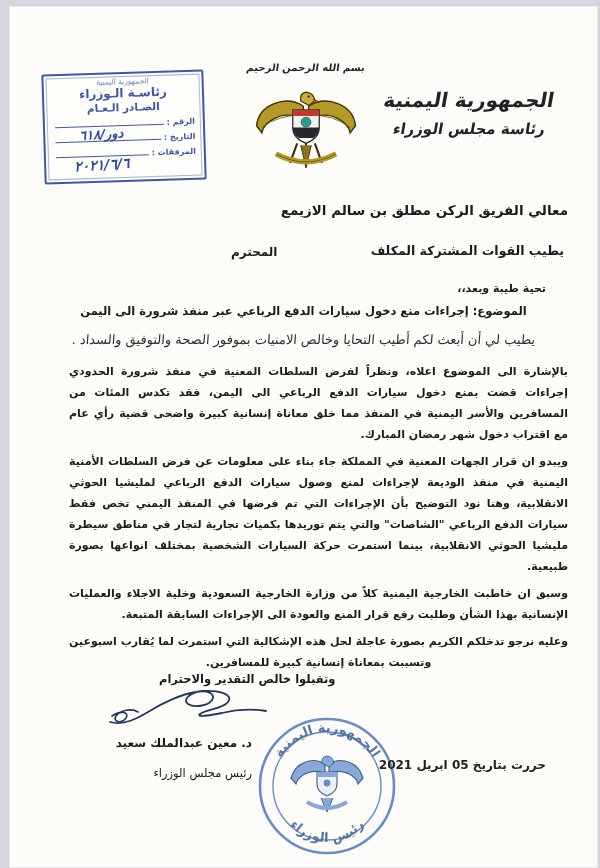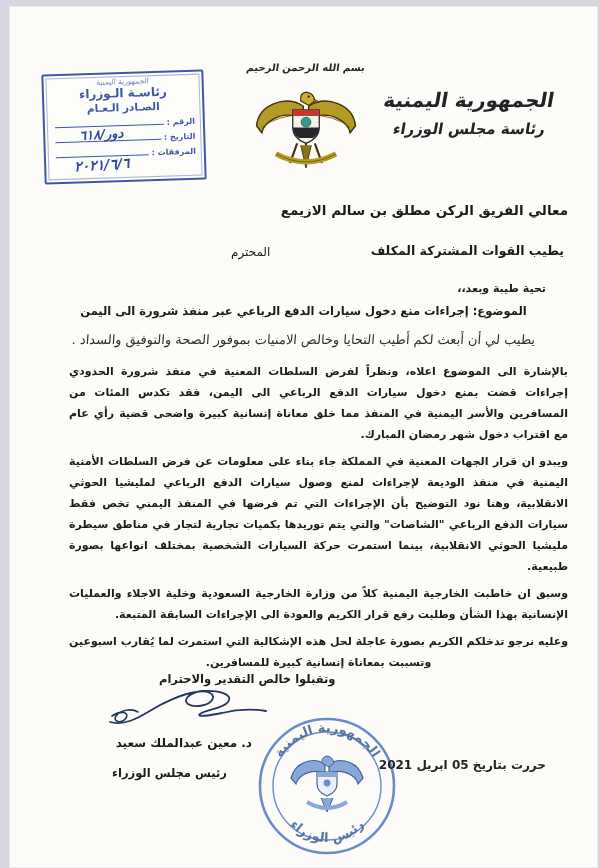--- a/index.html
+++ b/index.html
@@ -40,21 +40,21 @@
   }
   .emblem{position:absolute;left:244px;top:82px;width:106px;height:86px;}
   .calligraphy{
     position:absolute;right:24px;top:82px;width:210px;text-align:center;color:#232327;
   }
   .calligraphy .rep{font-size:20px;font-weight:bold;transform:skewX(-10deg);white-space:nowrap;}
   .calligraphy .pmo{font-size:15px;font-weight:bold;transform:skewX(-10deg);margin-top:8px;white-space:nowrap;}
   
   .addr-name{position:absolute;right:30px;top:196px;font-size:13.5px;font-weight:bold;white-space:nowrap;margin-left:20px;}
   .addr-title{position:absolute;right:34px;top:237px;font-size:12.5px;font-weight:bold;white-space:nowrap;}
-  .addr-honorific{position:absolute;left:222px;top:239px;font-size:12px;font-weight:normal;white-space:nowrap;}
+  .addr-honorific{position:absolute;left:222px;top:239px;font-size:12px;font-weight:bold;white-space:nowrap;}
   .greeting{position:absolute;right:52px;top:276px;font-size:11px;font-weight:bold;white-space:nowrap;}
   .subject{
     position:absolute;left:0;right:0;top:298px;text-align:center;
     font-size:11.5px;font-weight:bold;
     text-underline-offset:3px;
   }
   .salutation{
     position:absolute;left:55px;right:55px;top:326px;text-align:center;
     font-size:13px;color:#2e2e33;white-space:nowrap;transform:skewX(-4deg);
   }
@@ -64,22 +64,22 @@
     margin:0 0 6px 0;font-size:11px;font-weight:bold;line-height:21px;
     text-align:justify;text-justify:inter-word;
   }
   .body-text p.center-last{text-align-last:center;}
   .closing{position:absolute;left:150px;top:666px;width:240px;text-align:left;
     font-size:11.5px;font-weight:bold;white-space:nowrap;}
   
   .sig-scribble{position:absolute;left:95px;top:676px;width:170px;height:52px;}
   .sig-name{position:absolute;left:78px;top:730px;width:165px;text-align:right;
     font-size:12px;font-weight:bold;white-space:nowrap;}
-  .sig-title{position:absolute;left:78px;top:760px;width:165px;text-align:center;
-    font-size:11.5px;font-weight:bold;white-space:nowrap;}
+  .sig-title{position:absolute;left:78px;top:760px;width:165px;
+    font-size:11.5px;font-weight:normal;white-space:nowrap;}
   .round-stamp{position:absolute;left:246px;top:708px;width:144px;height:144px;opacity:.92;}
   .date-line{position:absolute;right:52px;top:752px;font-size:12px;font-weight:bold;color:#222;white-space:nowrap;}
 </style>
 </head>
 <body>
 
 <div class="page">
 
   <div class="stamp-box">
     <div class="inner-frame"></div>
@@ -136,21 +136,21 @@
   <div class="addr-title">يطيب القوات المشتركة المكلف</div>
   <div class="addr-honorific">المحترم</div>
 
   <div class="greeting">تحية طيبة وبعد،،</div>
   <div class="subject">الموضوع: إجراءات منع دخول سيارات الدفع الرباعي عبر منفذ شرورة الى اليمن</div>
   <div class="salutation">يطيب لي أن أبعث لكم أطيب التحايا وخالص الامنيات بموفور الصحة والتوفيق والسداد .</div>
 
   <div class="body-text">
     <p>بالإشارة الى الموضوع اعلاه، ونظراً لفرض السلطات المعنية في منفذ شرورة الحدودي إجراءات قضت بمنع دخول سيارات الدفع الرباعي الى اليمن، فقد تكدس المئات من المسافرين والأسر اليمنية في المنفذ مما خلق معاناة إنسانية كبيرة واضحى قضية رأي عام مع اقتراب دخول شهر رمضان المبارك.</p>
     <p>ويبدو ان قرار الجهات المعنية في المملكة جاء بناء على معلومات عن فرض السلطات الأمنية اليمنية في منفذ الوديعة لإجراءات لمنع وصول سيارات الدفع الرباعي لمليشيا الحوثي الانقلابية، وهنا نود التوضيح بأن الإجراءات التي تم فرضها في المنفذ اليمني تخص فقط سيارات الدفع الرباعي "الشاصات" والتي يتم توريدها بكميات تجارية لتجار في مناطق سيطرة مليشيا الحوثي الانقلابية، بينما استمرت حركة السيارات الشخصية بمختلف انواعها بصورة طبيعية.</p>
-    <p>وسبق ان خاطبت الخارجية اليمنية كلاً من وزارة الخارجية السعودية وخلية الاجلاء والعمليات الإنسانية بهذا الشأن وطلبت رفع قرار الكريم والعودة الى الإجراءات السابقة المتبعة.</p>
+    <p>وسبق ان خاطبت الخارجية اليمنية كلاً من وزارة الخارجية السعودية وخلية الاجلاء والعمليات الإنسانية بهذا الشأن وطلبت رفع قرار المنع والعودة الى الإجراءات السابقة المتبعة.</p>
     <p class="center-last">وعليه نرجو تدخلكم الكريم بصورة عاجلة لحل هذه الإشكالية التي استمرت لما يُقارب اسبوعين وتسببت بمعاناة إنسانية كبيرة للمسافرين.</p>
   </div>
 
   <div class="closing">وتقبلوا خالص التقدير والاحترام</div>
 
   <svg class="sig-scribble" viewBox="0 0 170 52">
     <path d="M6,40 C20,44 34,36 44,30 C58,21 78,12 92,10 C104,8 112,12 108,18 C104,24 90,26 84,22 C78,18 86,10 98,9 C114,8 130,12 124,20 C119,27 102,27 96,32 C92,35 104,34 118,31 C134,27 150,27 162,29" fill="none" stroke="#23365e" stroke-width="1.8" stroke-linecap="round"></path>
     <path d="M8,34 C16,28 26,30 22,36 C18,42 8,40 12,34 C16,28 28,26 34,30" fill="none" stroke="#23365e" stroke-width="1.6" stroke-linecap="round"></path>
   </svg>
   <div class="sig-name">د. معين عبدالملك سعيد</div>

